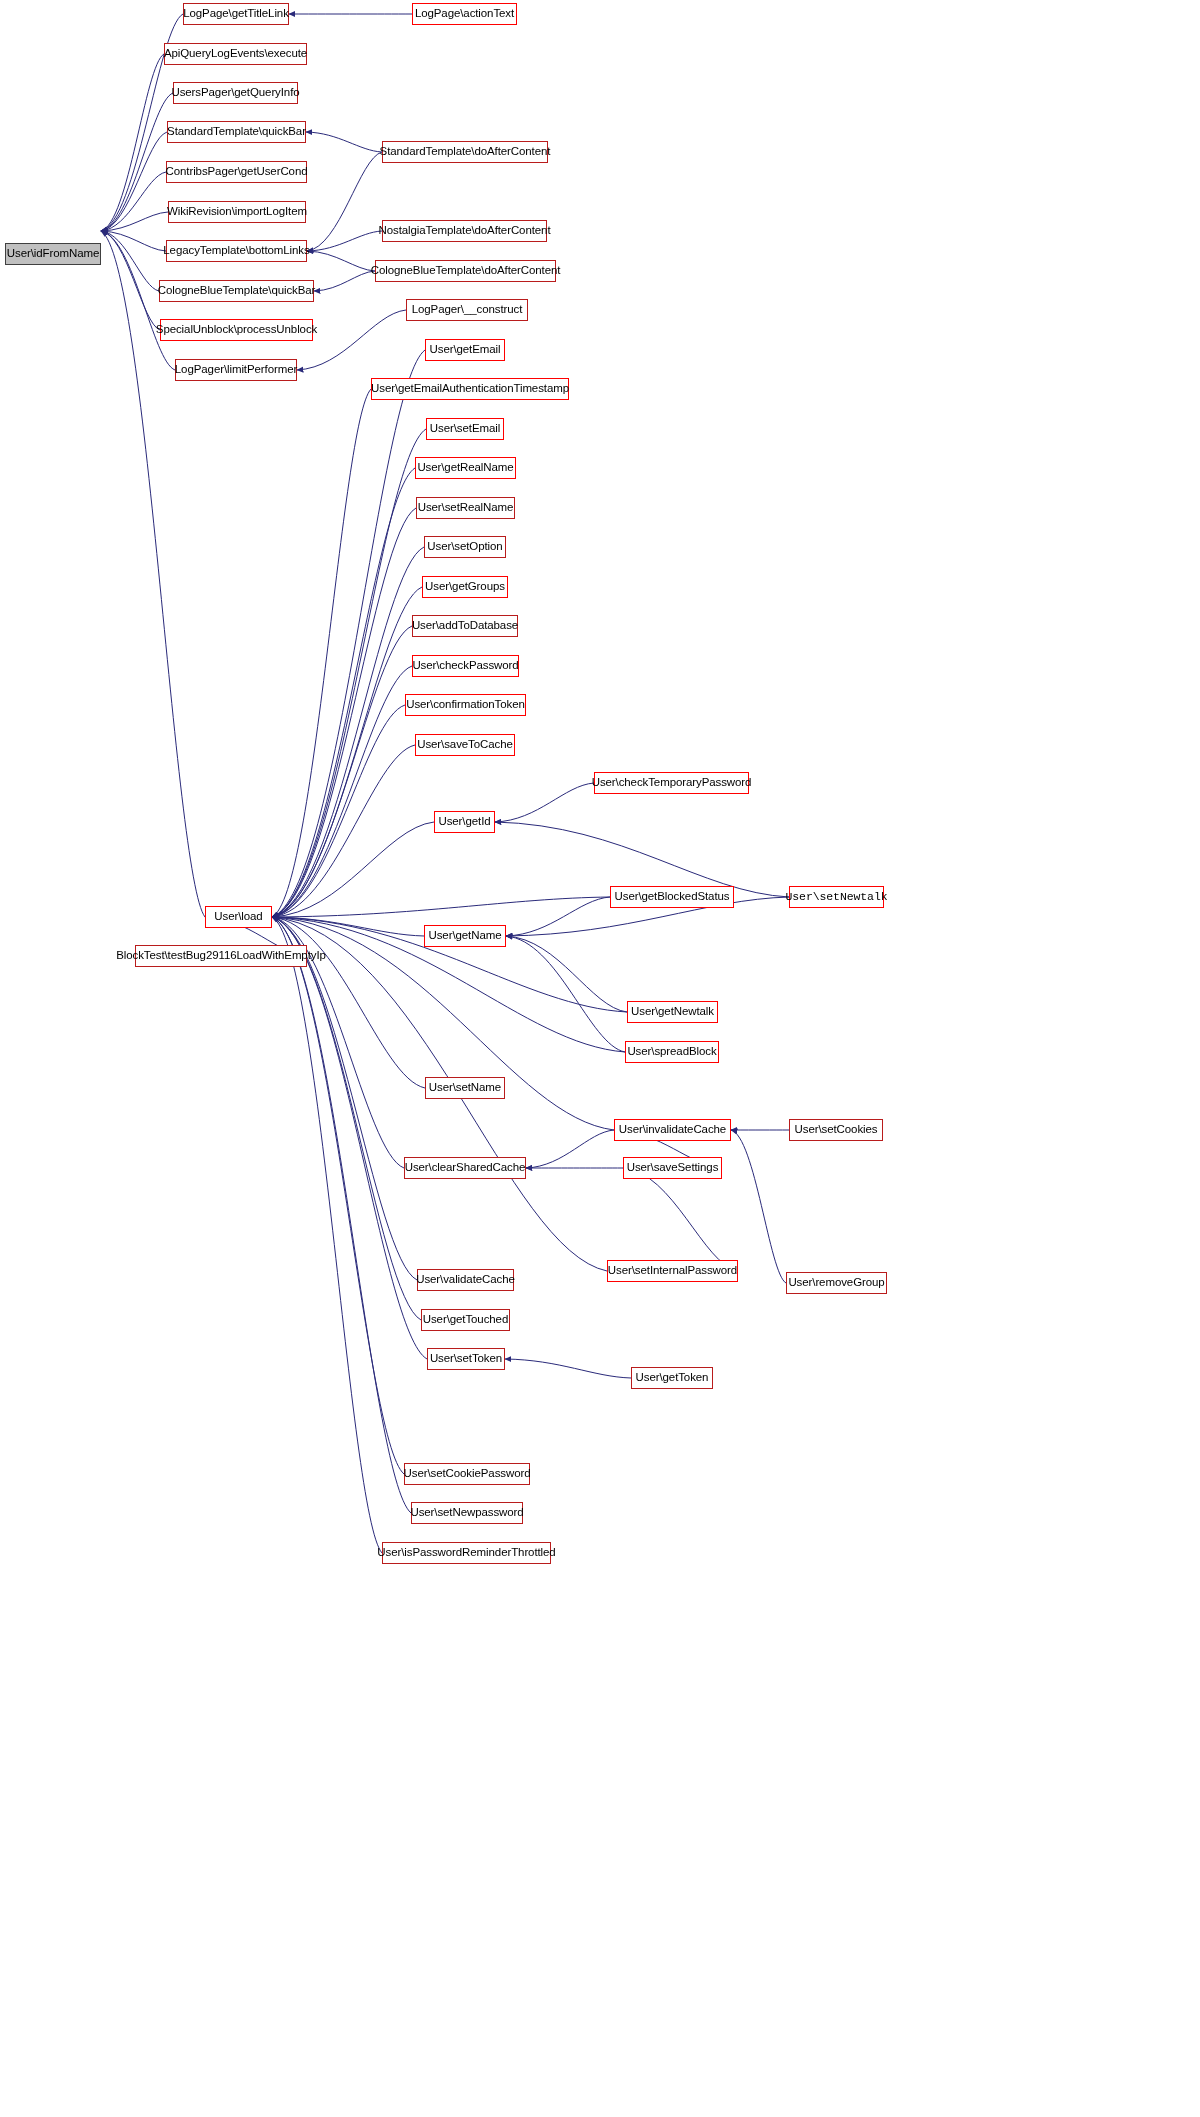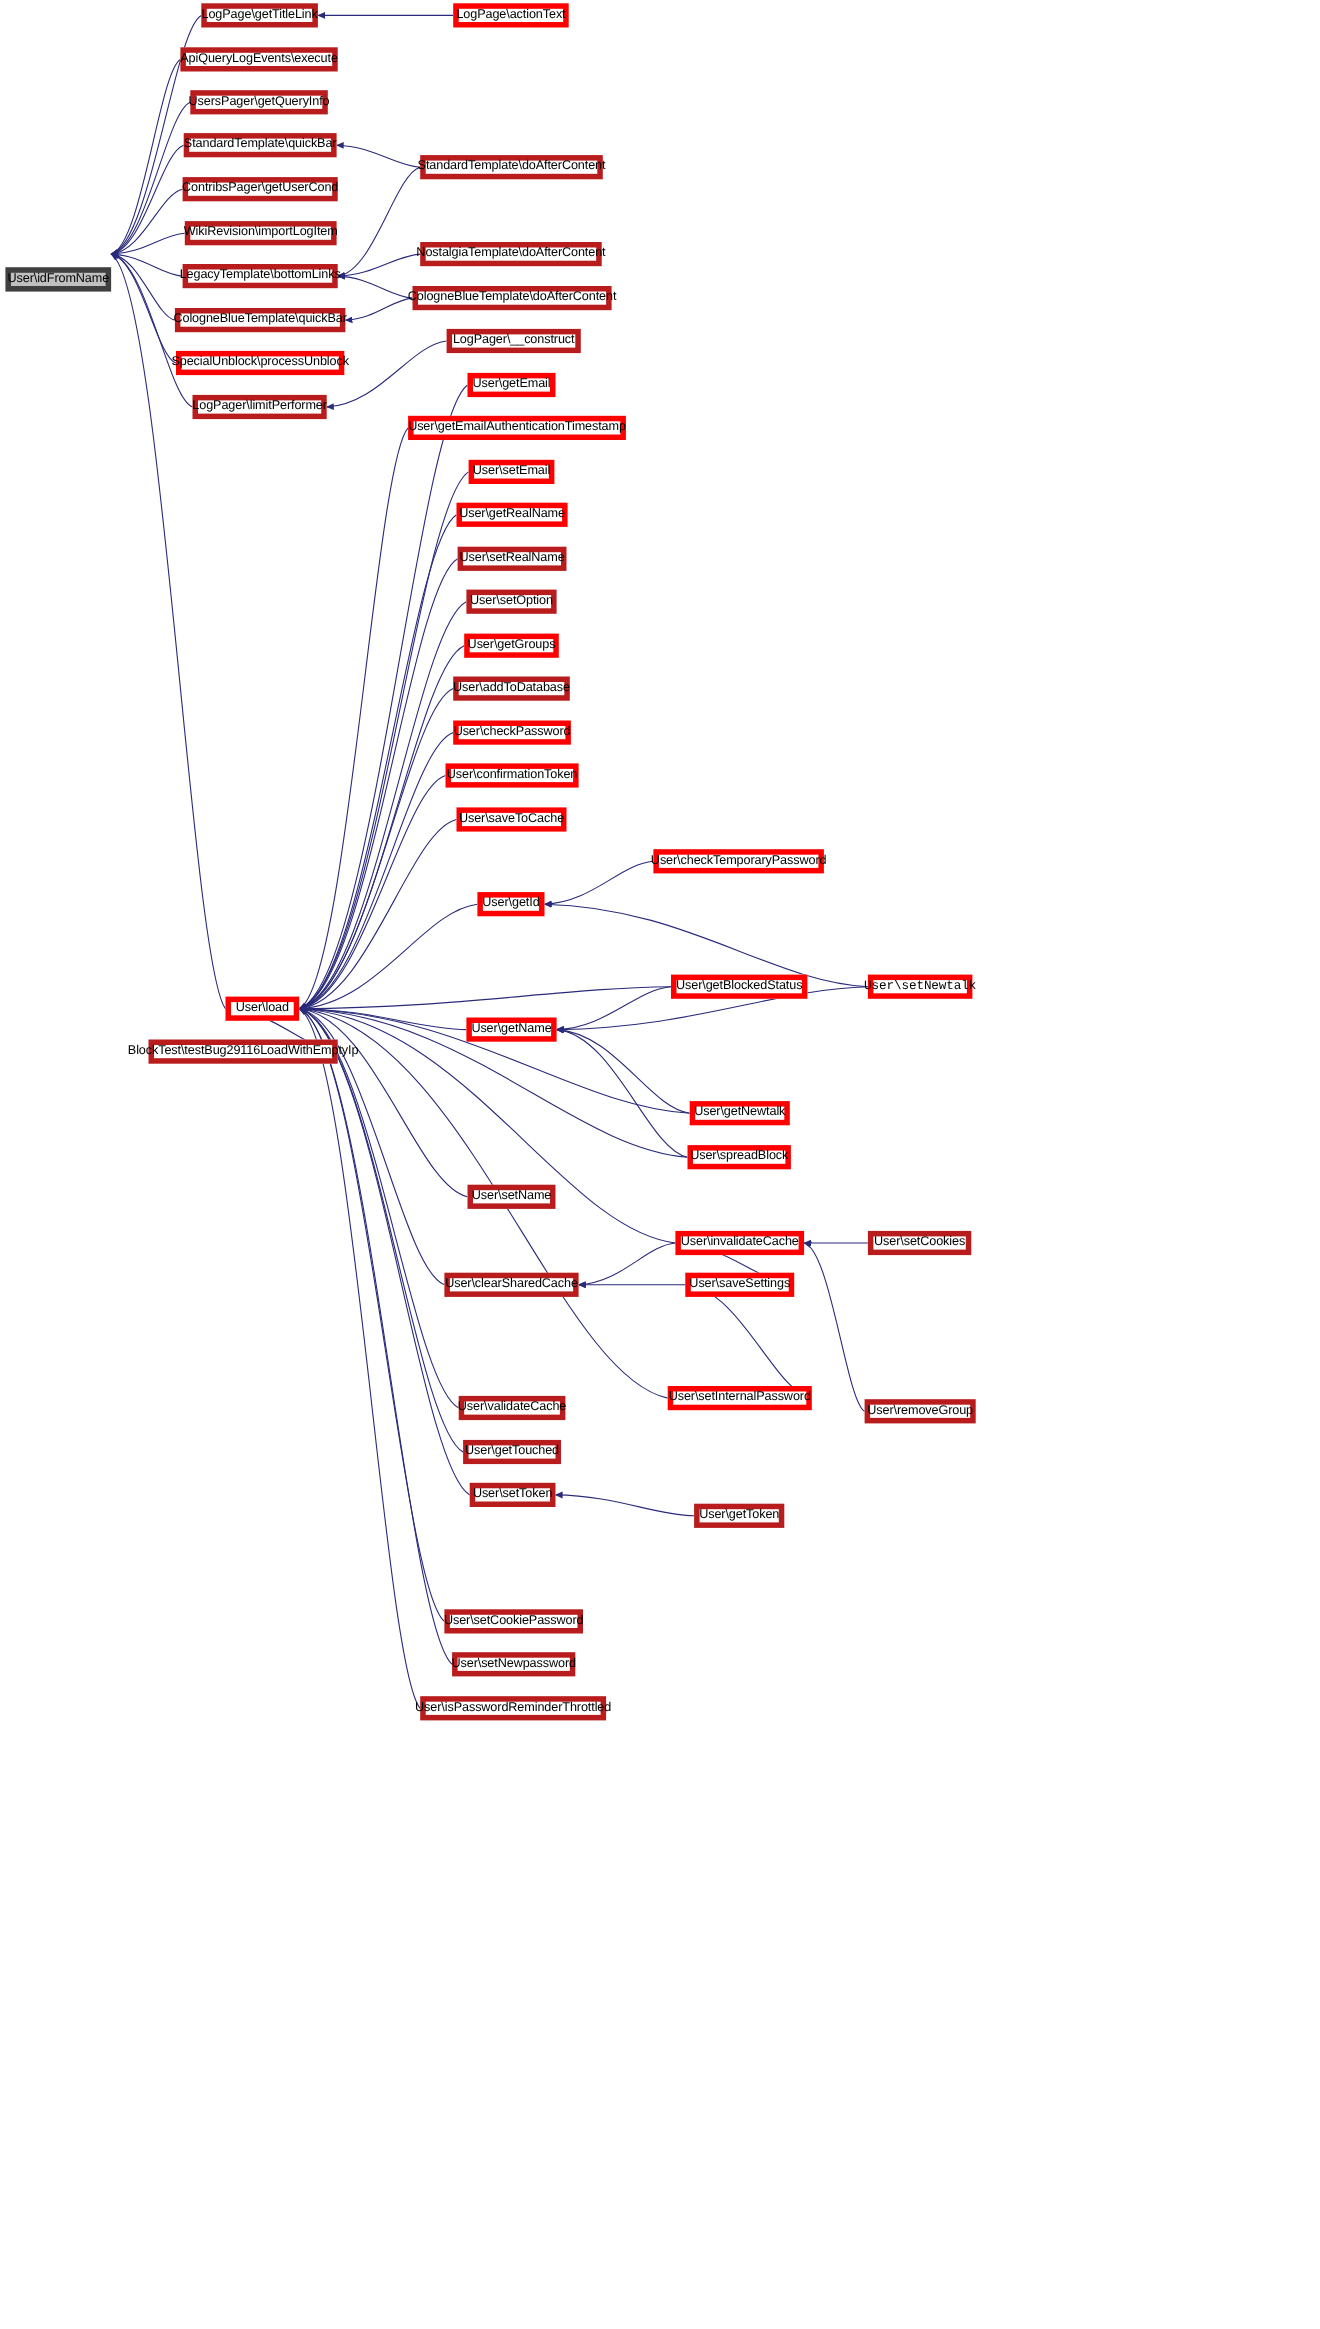--- a/index.html
+++ b/index.html
@@ -28,21 +28,21 @@
     position: absolute;
     box-sizing: border-box;
     display: flex;
     align-items: center;
     justify-content: center;
     height: 22px;
     font-size: 11.5px;
     line-height: 1;
     color: #000000;
     background: #ffffff;
-    border: 5px solid #b91c1c;
+    border: 1px solid #b91c1c;
     white-space: nowrap;
     letter-spacing: -0.1px;
     cursor: pointer;
   }
   .node.red {
     border-color: #ff0000;
   }
   .node.root {
     background: #c0c0c0;
     border-color: #404040;

